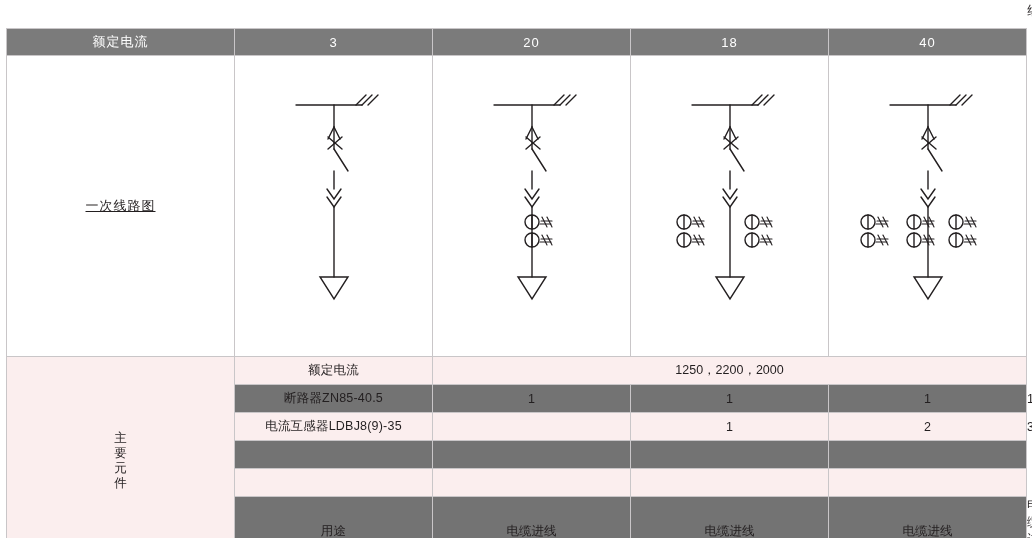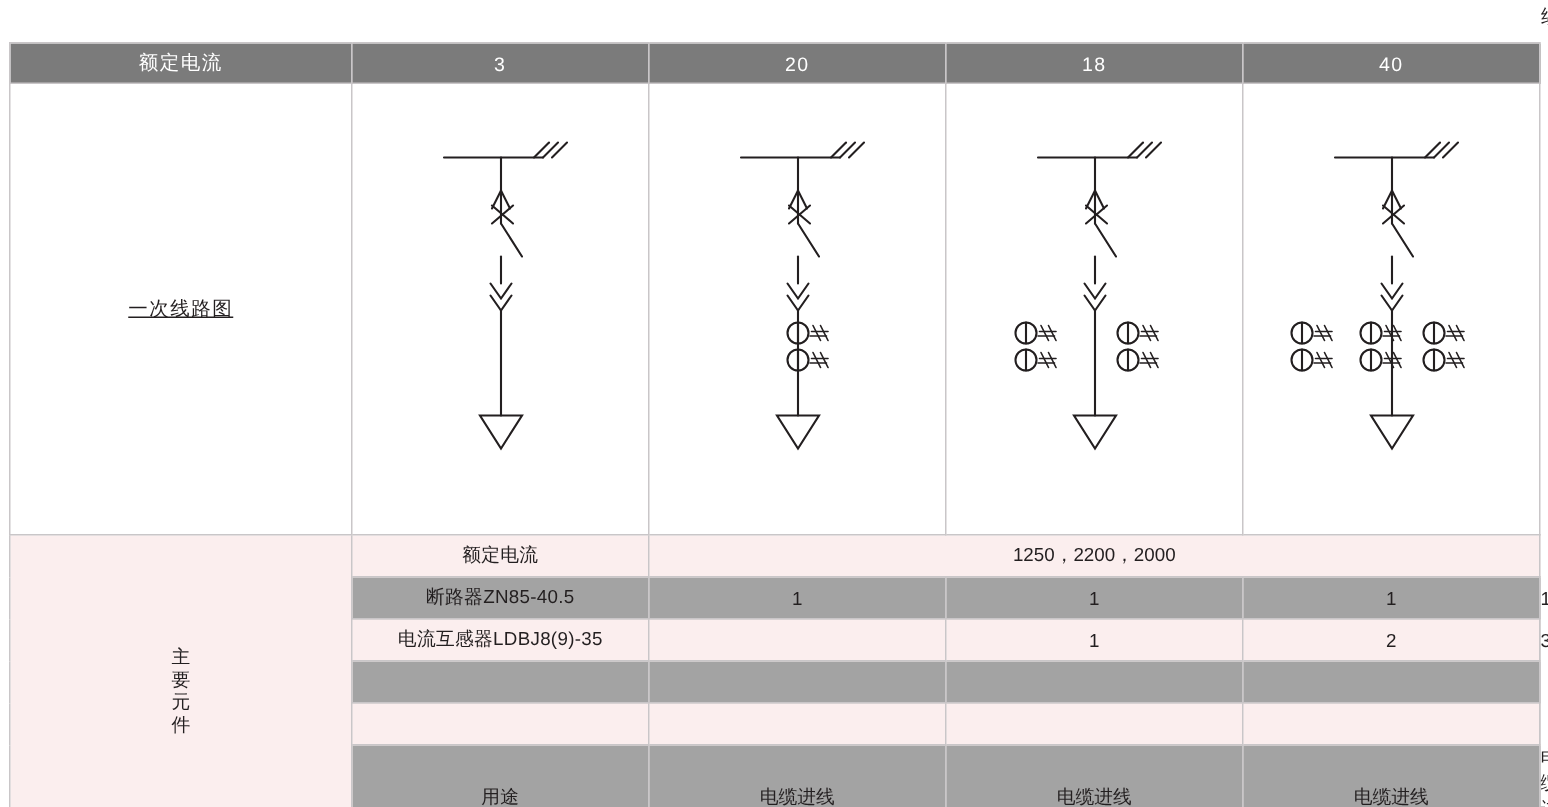--- a/index.html
+++ b/index.html
@@ -60,21 +60,21 @@
   }
   .row-label {
     font-size: 13px;
     letter-spacing: 1px;
     text-decoration: underline;
   }
   .pink td {
     background: #fbeeee;
   }
   .white td {
-    background: #a3a3a3;
+    background: #737373;
   }
   .r-small td {
     height: 27px;
     font-size: 12.5px;
   }
   .vert-head {
     width: 28px;
     font-size: 13px;
     line-height: 1.22;
     background: #fbeeee;

